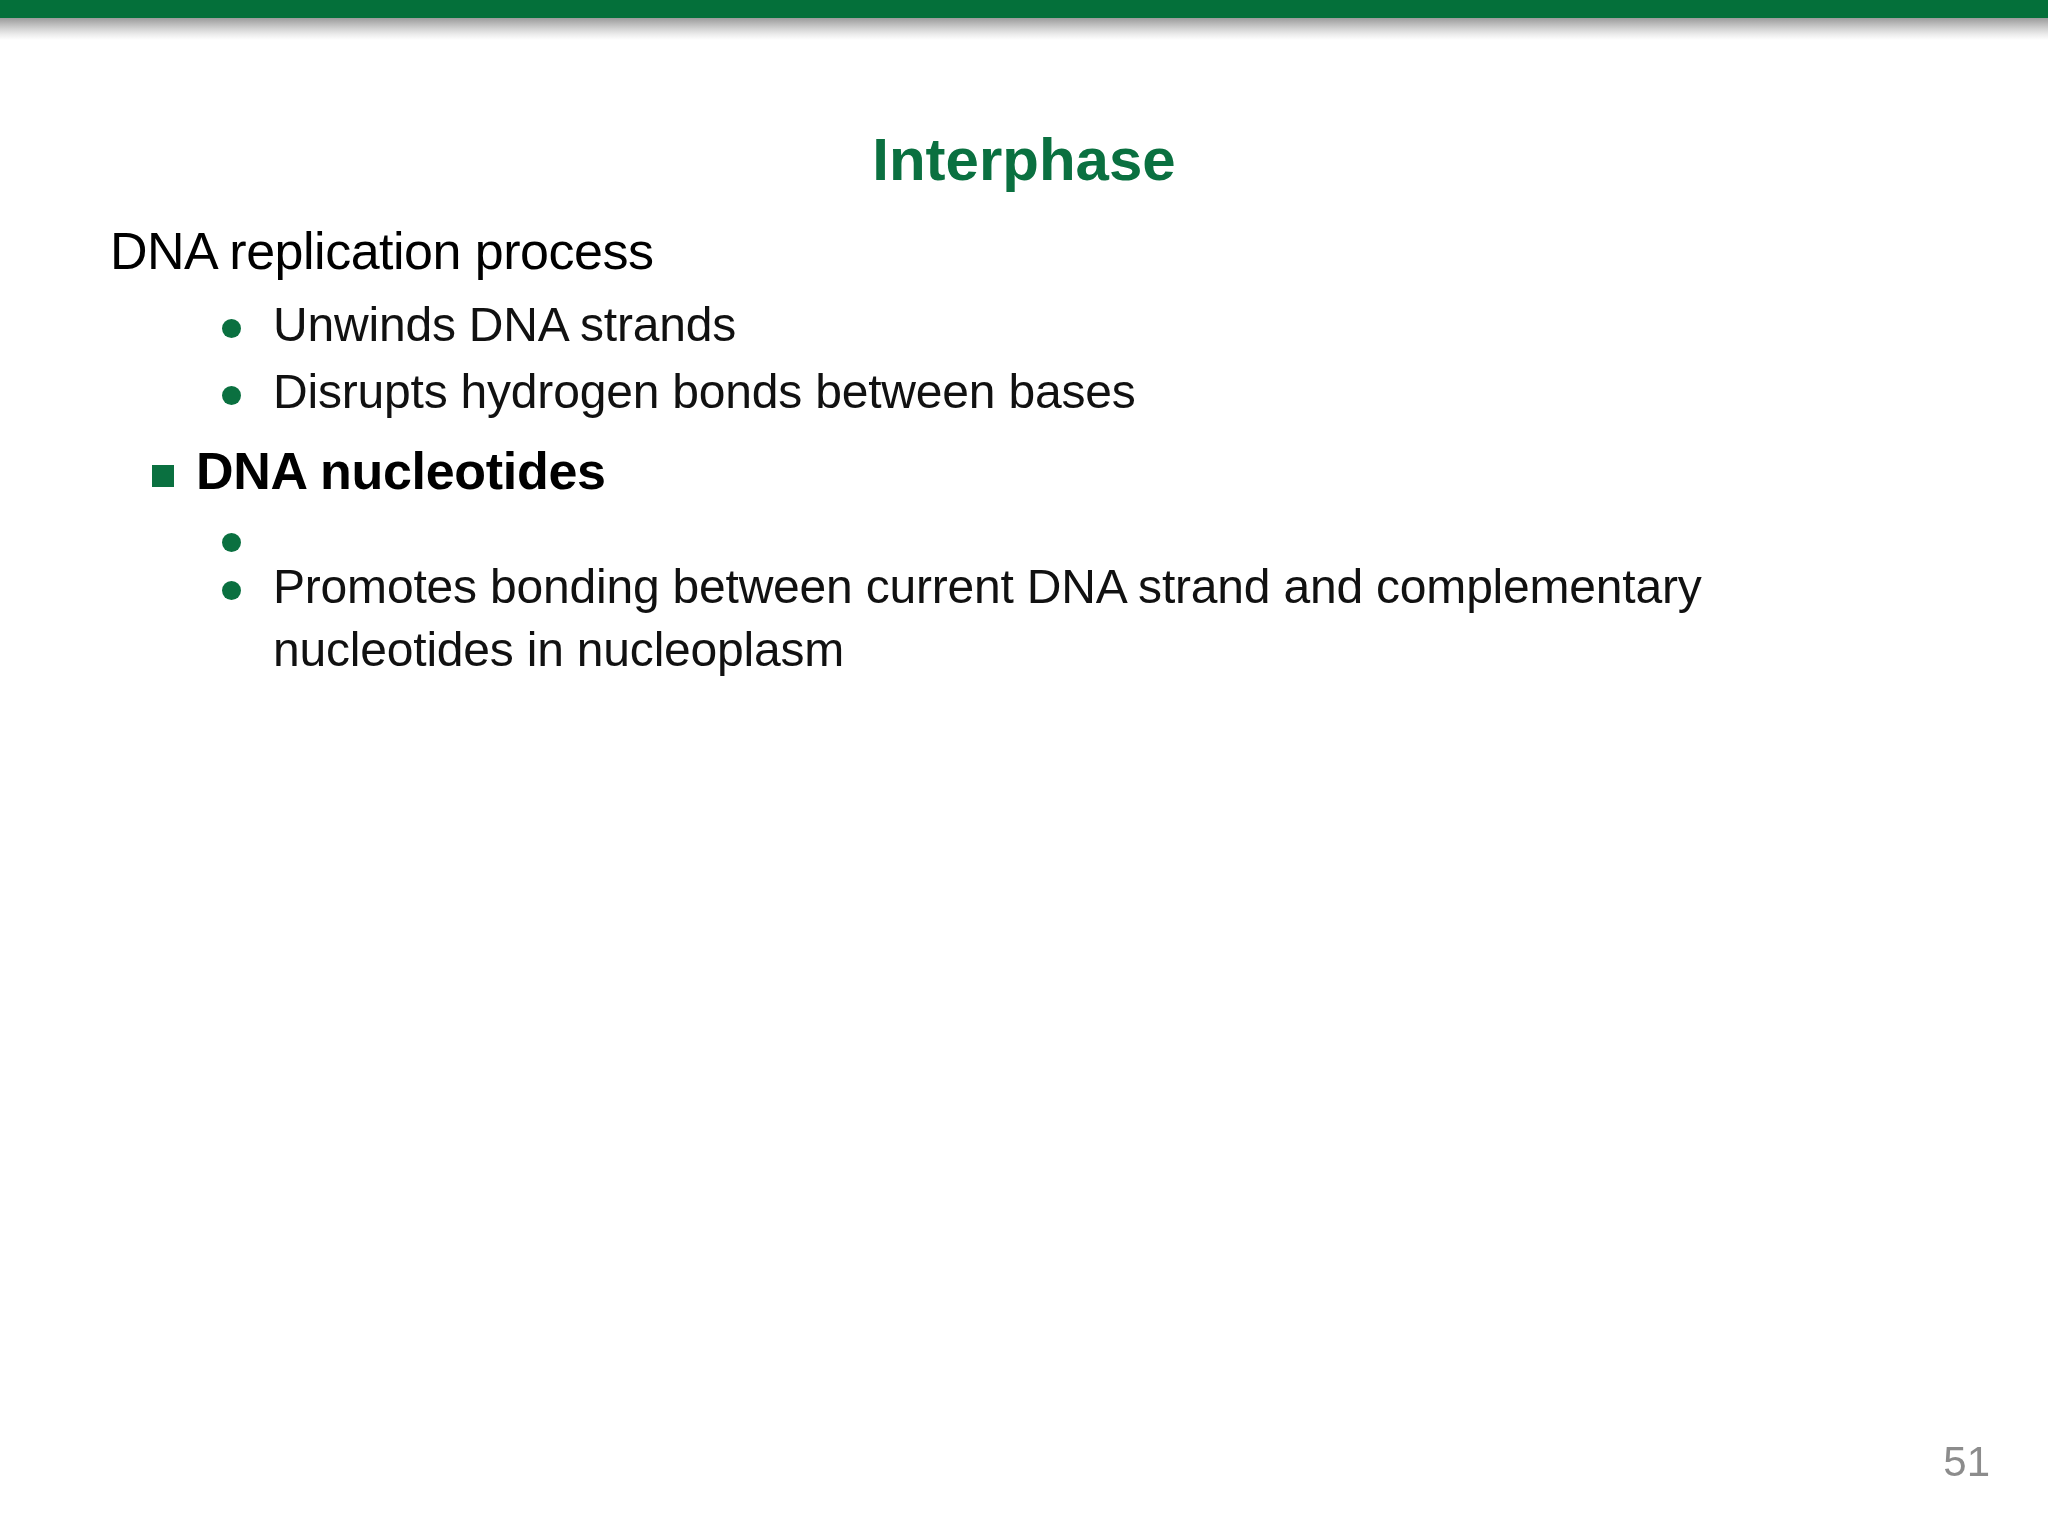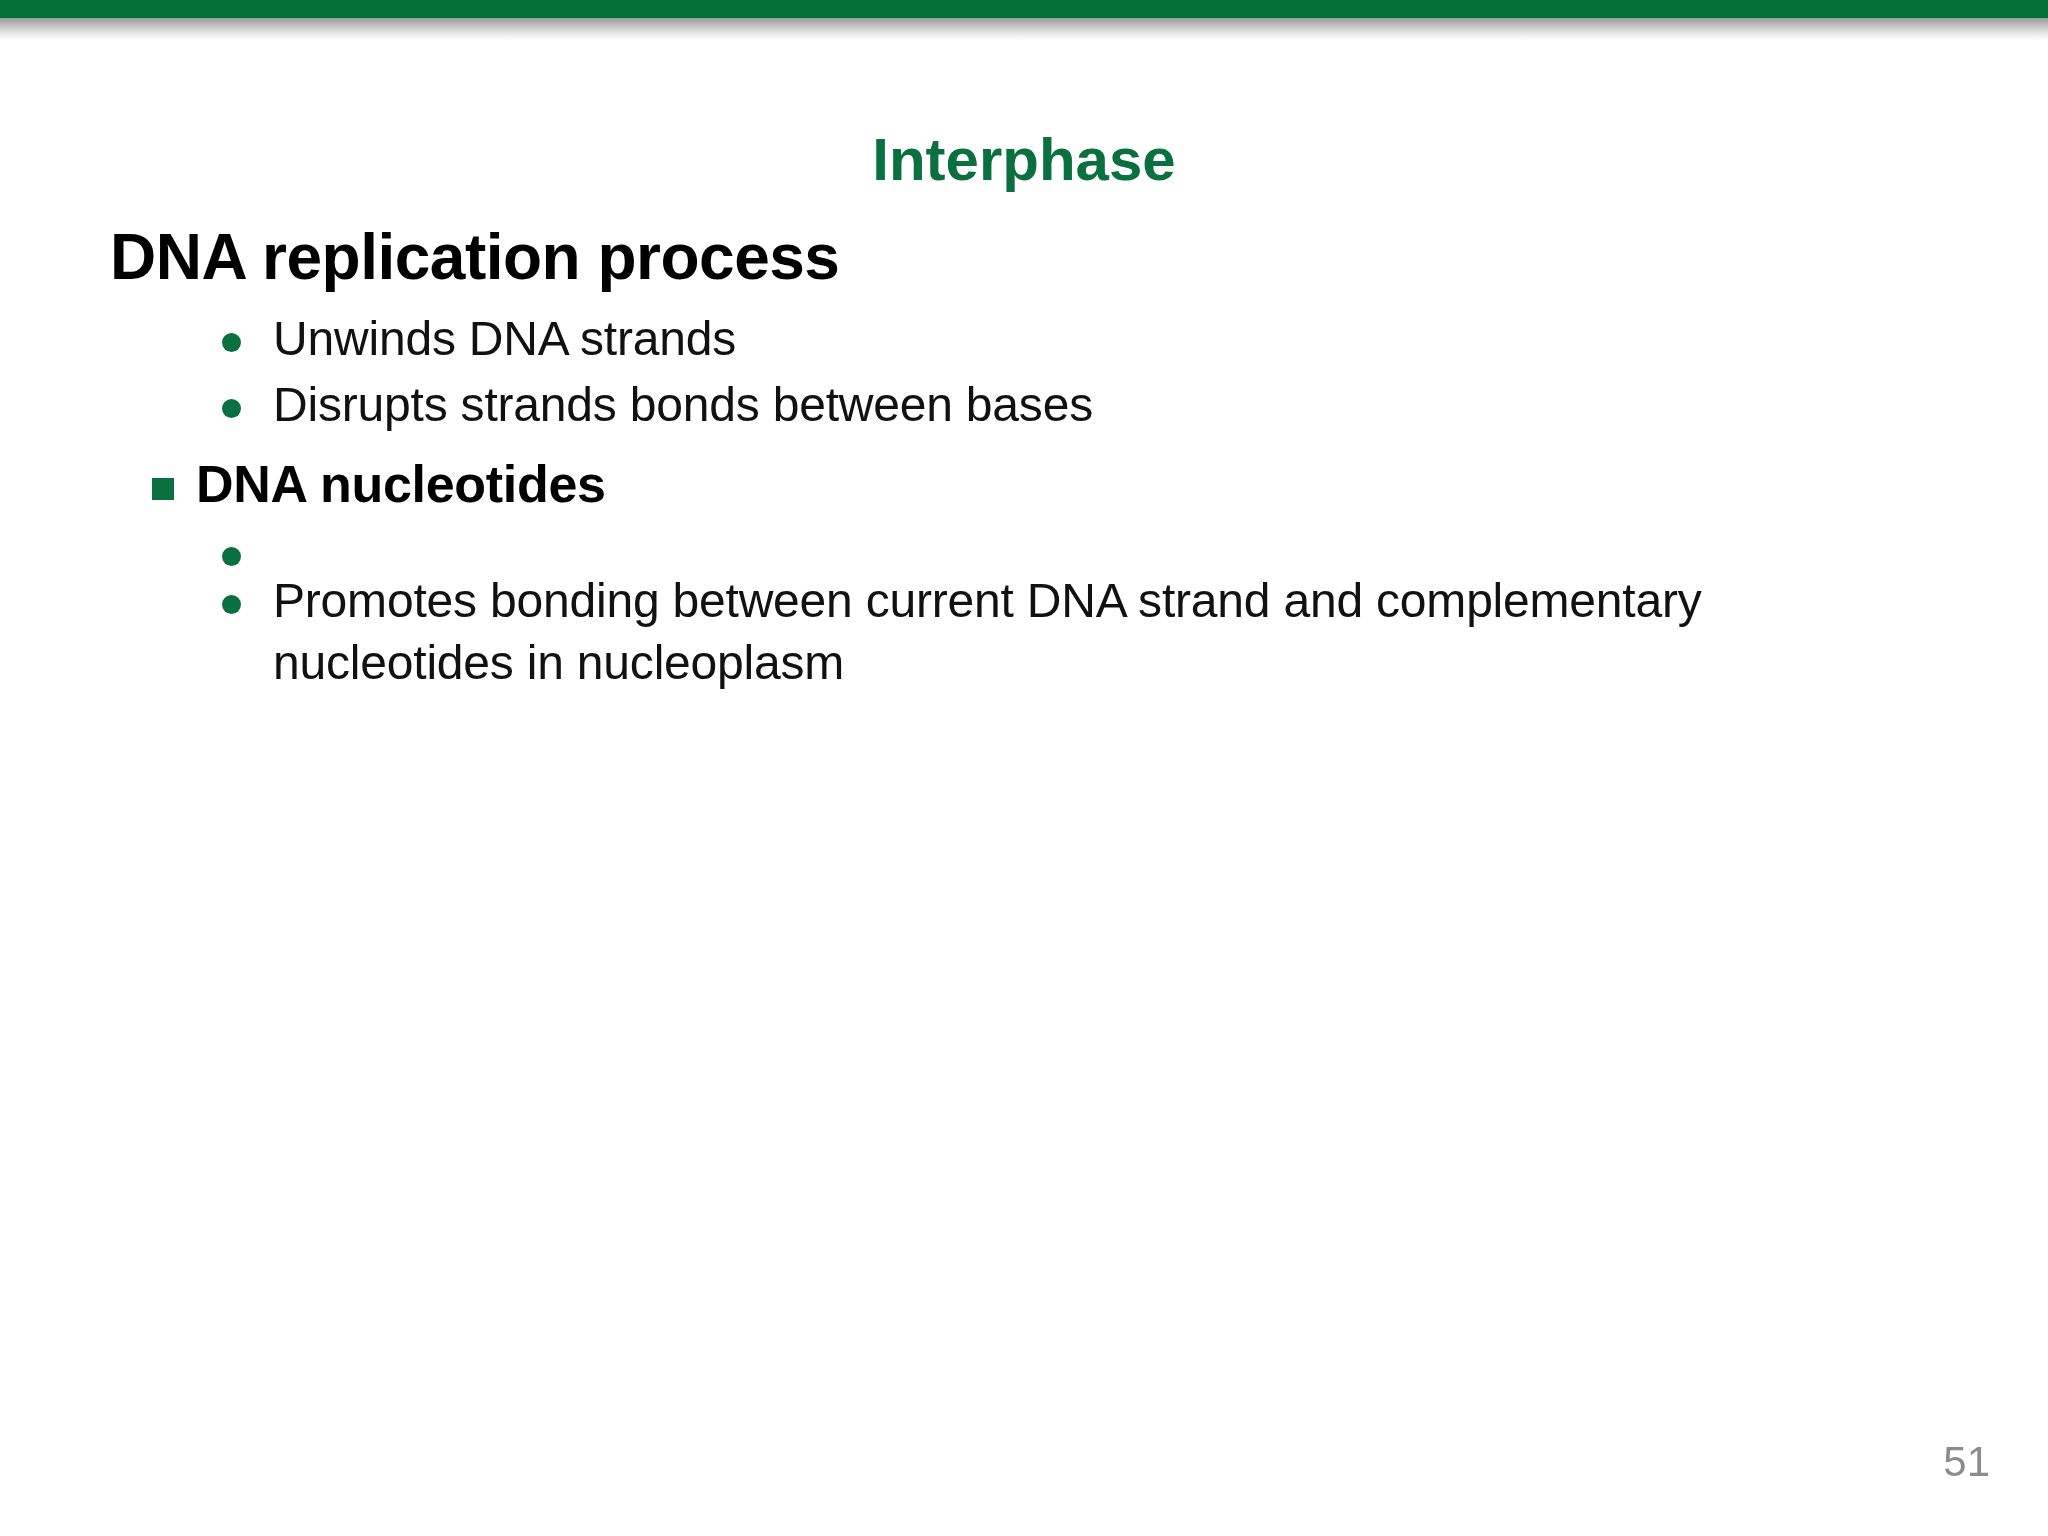--- a/index.html
+++ b/index.html
@@ -59,22 +59,22 @@
   
   .body-block {
     position: absolute;
     left: 110px;
     top: 222px;
     width: 1860px;
   }
 
   
   .lvl1 {
-    font-size: 64px;
-    font-weight: bold;
+    font-size: 52px;
+    font-weight: normal;
     color: #000000;
     line-height: 1.12;
     margin: 0 0 14px 0;
     letter-spacing: -0.5px;
   }
 
   
   .lvl2 {
     display: flex;
     align-items: flex-start;
@@ -150,21 +150,21 @@
     <div class="lvl1">DNA replication process</div>
 
 
     <div class="lvl3">
       <span class="dot-bullet"></span>
       <span class="lvl3-text">Unwinds DNA strands</span>
     </div>
 
     <div class="lvl3">
       <span class="dot-bullet"></span>
-      <span class="lvl3-text">Disrupts strands bonds between bases</span>
+      <span class="lvl3-text">Disrupts hydrogen bonds between bases</span>
     </div>
 
     <div class="spacer-sm"></div>
 
     <div class="lvl2">
       <span class="sq-bullet"></span>
       <span class="lvl2-text">DNA nucleotides</span>
     </div>
 
     <div class="lvl3">

